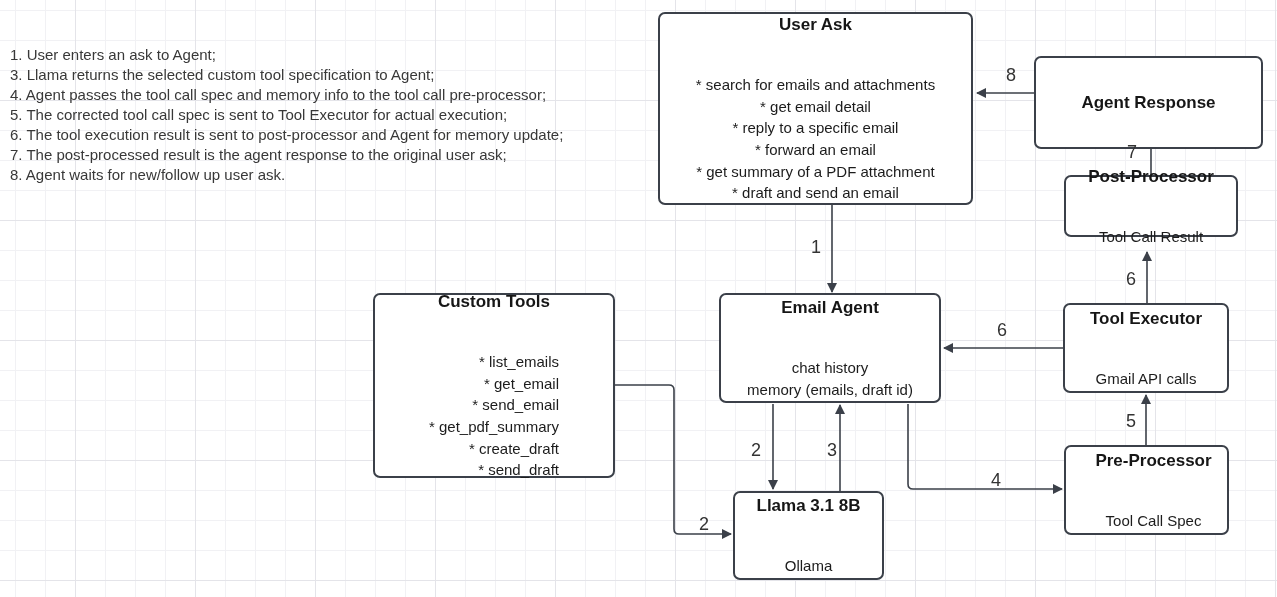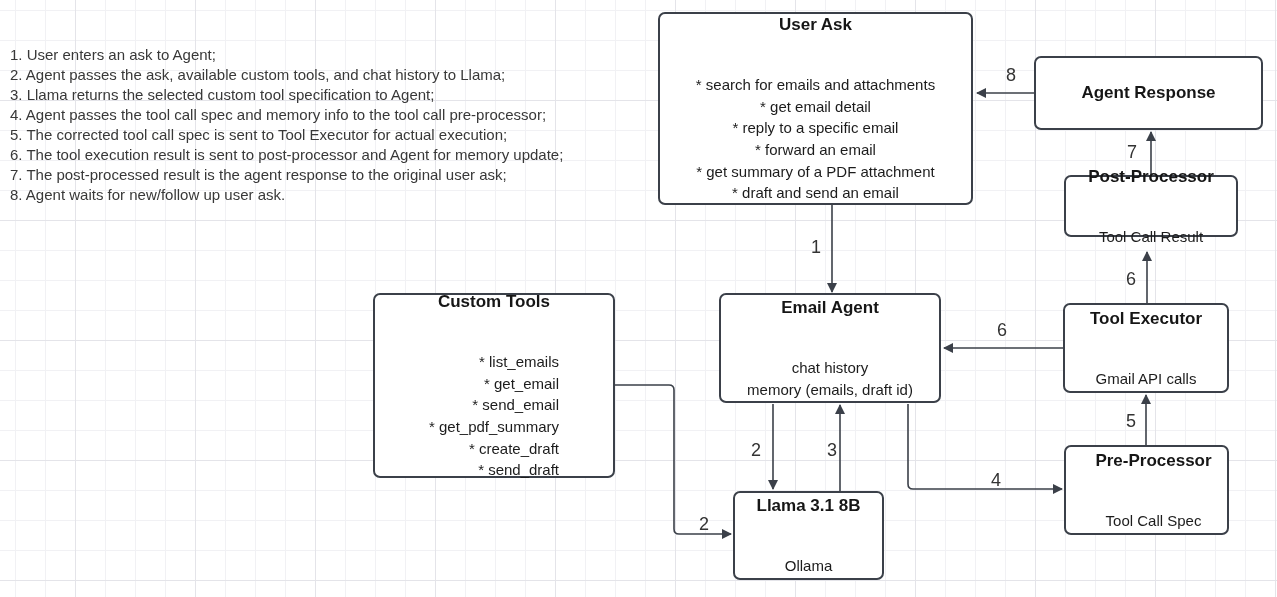--- a/index.html
+++ b/index.html
@@ -71,42 +71,41 @@
     <path class="edge" d="M908,404 V484 Q908,489 913,489 H1062" marker-end="url(#ah)"></path>
     <path class="edge" d="M1146,445 V395" marker-end="url(#ah)"></path>
     <path class="edge" d="M1147,303 V252" marker-end="url(#ah)"></path>
     <path class="edge" d="M1063,348 H944" marker-end="url(#ah)"></path>
     <path class="edge" d="M1151,175 V132" marker-end="url(#ah)"></path>
     <path class="edge" d="M1034,93 H977" marker-end="url(#ah)"></path>
   </svg>
 
   <div class="instructions">
       <div class="line">1. User enters an ask to Agent;</div>
-      <div class="line">2. Agent passes the ask, available custom tools, and chat history to Llama;</div>
       <div class="line">3. Llama returns the selected custom tool specification to Agent;</div>
       <div class="line">4. Agent passes the tool call spec and memory info to the tool call pre-processor;</div>
       <div class="line">5. The corrected tool call spec is sent to Tool Executor for actual execution;</div>
       <div class="line">6. The tool execution result is sent to post-processor and Agent for memory update;</div>
       <div class="line">7. The post-processed result is the agent response to the original user ask;</div>
       <div class="line">8. Agent waits for new/follow up user ask.</div>
     </div>
 
   <div class="node" style="left:658px;top:12px;width:315px;height:193px;">
     <div class="node-title">User Ask</div>
     <div class="node-body">
         <div class="line">* search for emails and attachments</div>
         <div class="line">* get email detail</div>
         <div class="line">* reply to a specific email</div>
         <div class="line">* forward an email</div>
         <div class="line">* get summary of a PDF attachment</div>
         <div class="line">* draft and send an email</div>
       </div>
   </div>
 
-  <div class="node" style="left:1034px;top:56px;width:229px;height:74px;">
+  <div class="node" style="left:1034px;top:56px;width:229px;height:93px;">
     <div class="node-title">Agent Response</div>
   </div>
 
   <div class="node" style="left:1064px;top:175px;width:174px;height:62px;">
     <div class="node-title">Post-Processor</div>
     <div class="node-sub">Tool Call Result</div>
   </div>
 
   <div class="node" style="left:1063px;top:303px;width:166px;height:90px;">
     <div class="node-title">Tool Executor</div>

